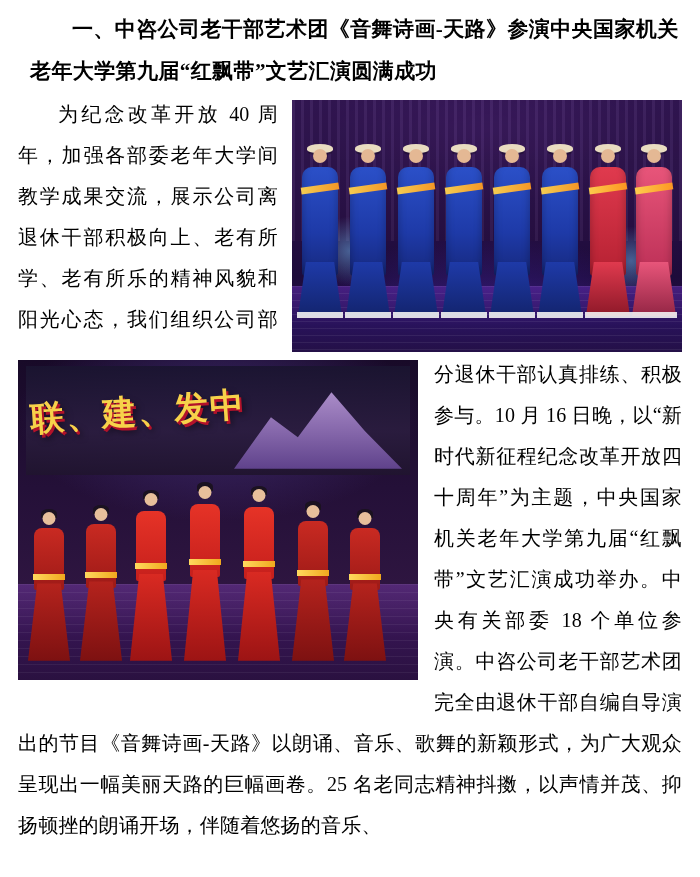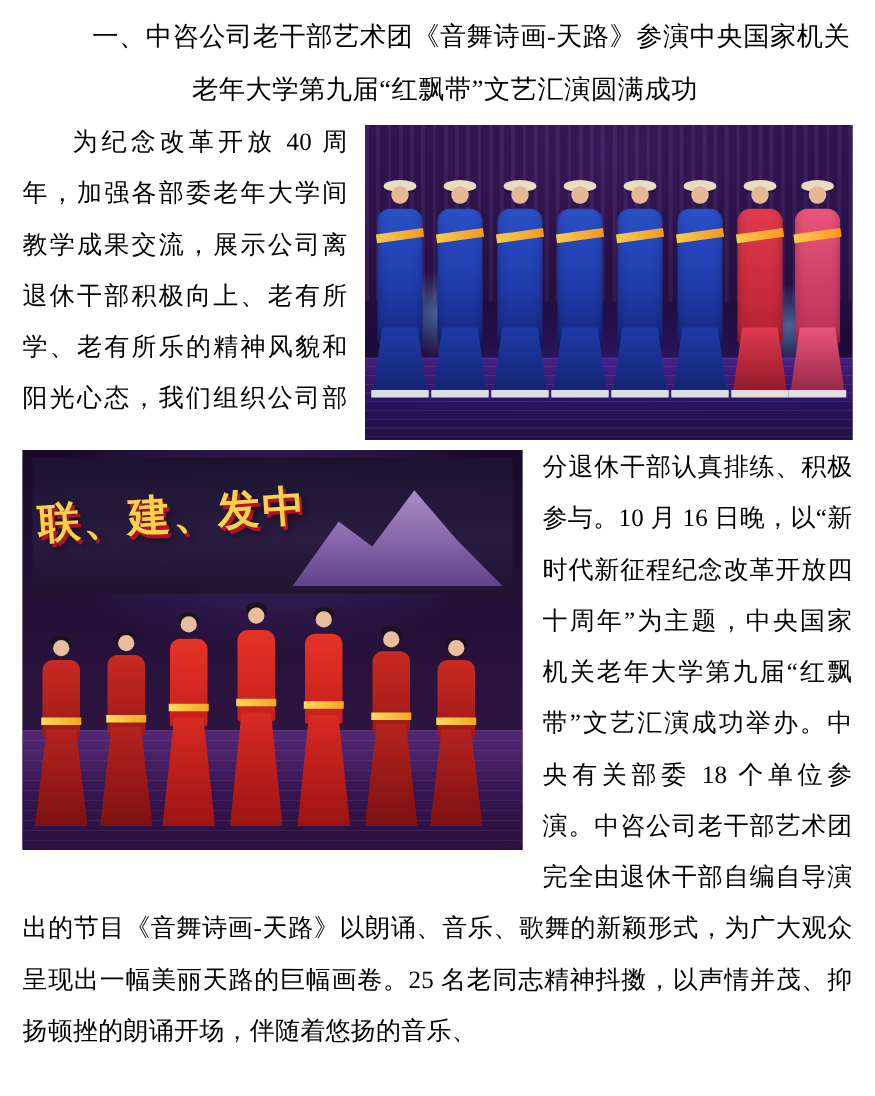--- a/index.html
+++ b/index.html
@@ -23,26 +23,25 @@
     box-sizing: border-box;
   }
   .content {
     position: absolute;
     left: 18px;
     top: 8px;
     width: 664px;
   }
   .title {
     font-size: 21px;
-    font-weight: normal;
+    font-weight: bold;
     line-height: 42px;
     text-indent: 42px;
     letter-spacing: 0.4px;
     margin: 0 0 2px 12px;
-    text-align: center;
   }
   .body-text {
     font-size: 20px;
     line-height: 41px;
     letter-spacing: 0.2px;
     text-align: justify;
     text-justify: inter-ideograph;
     margin: 0;
   }
   .indent {

